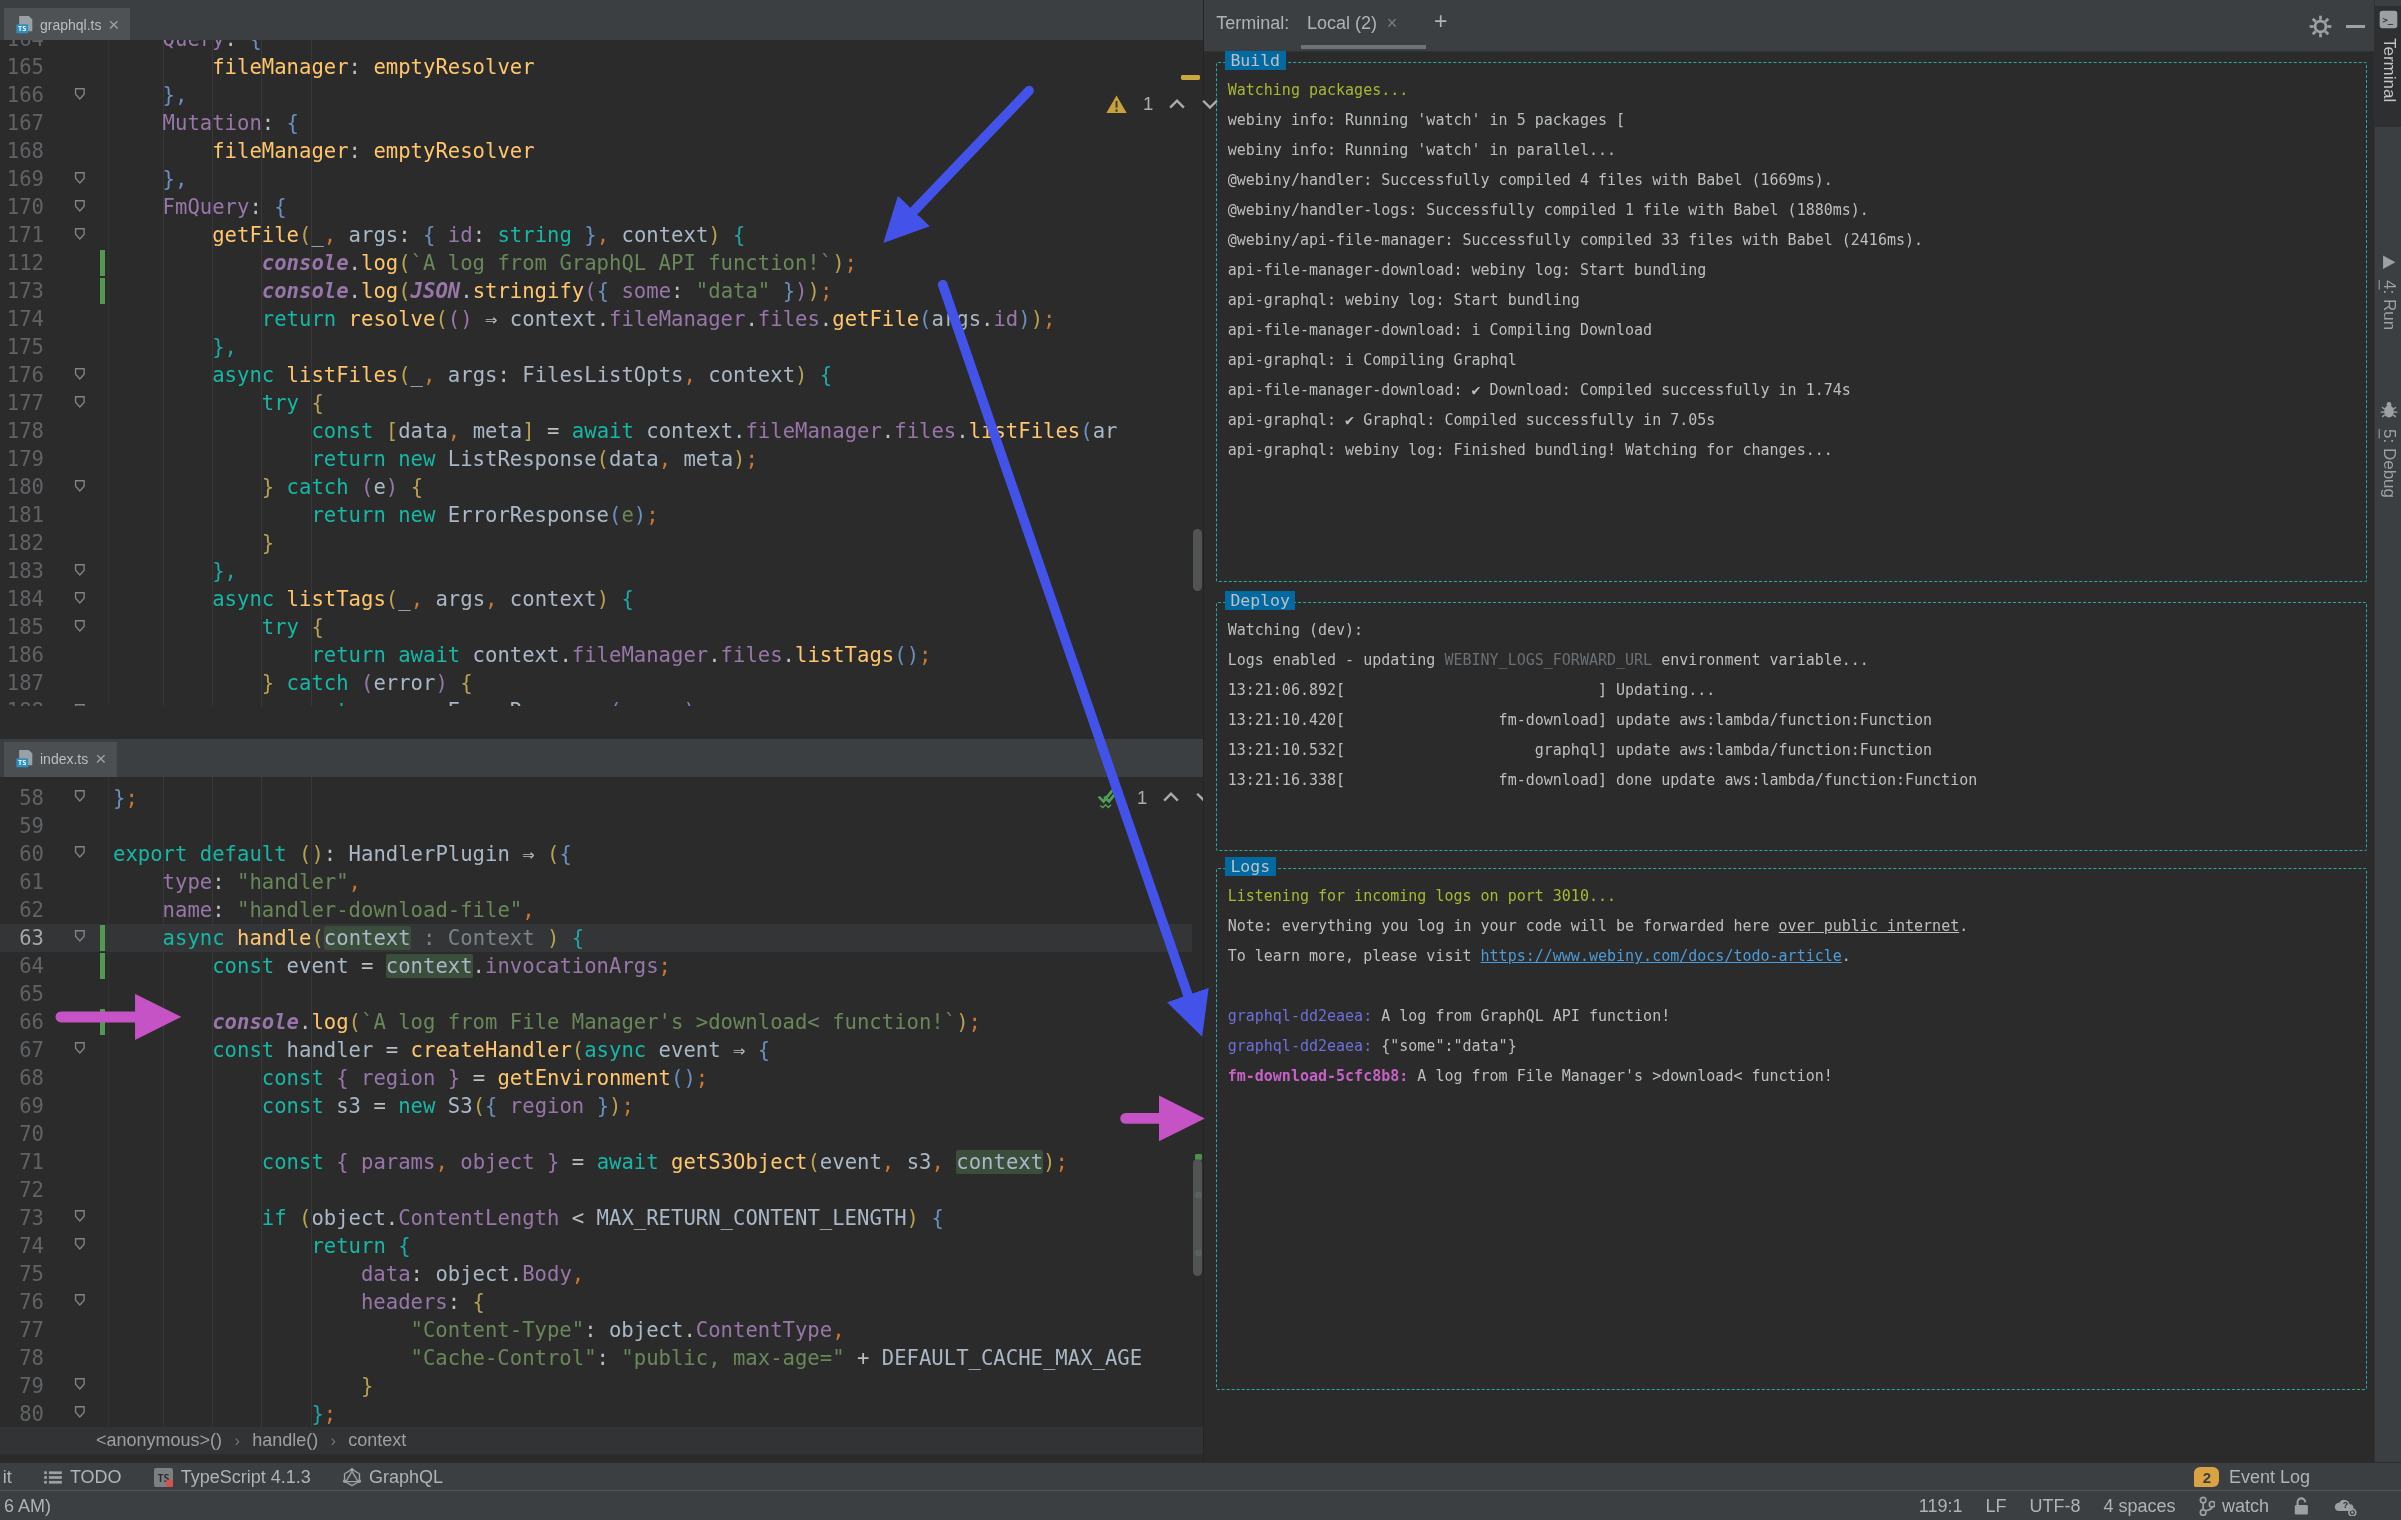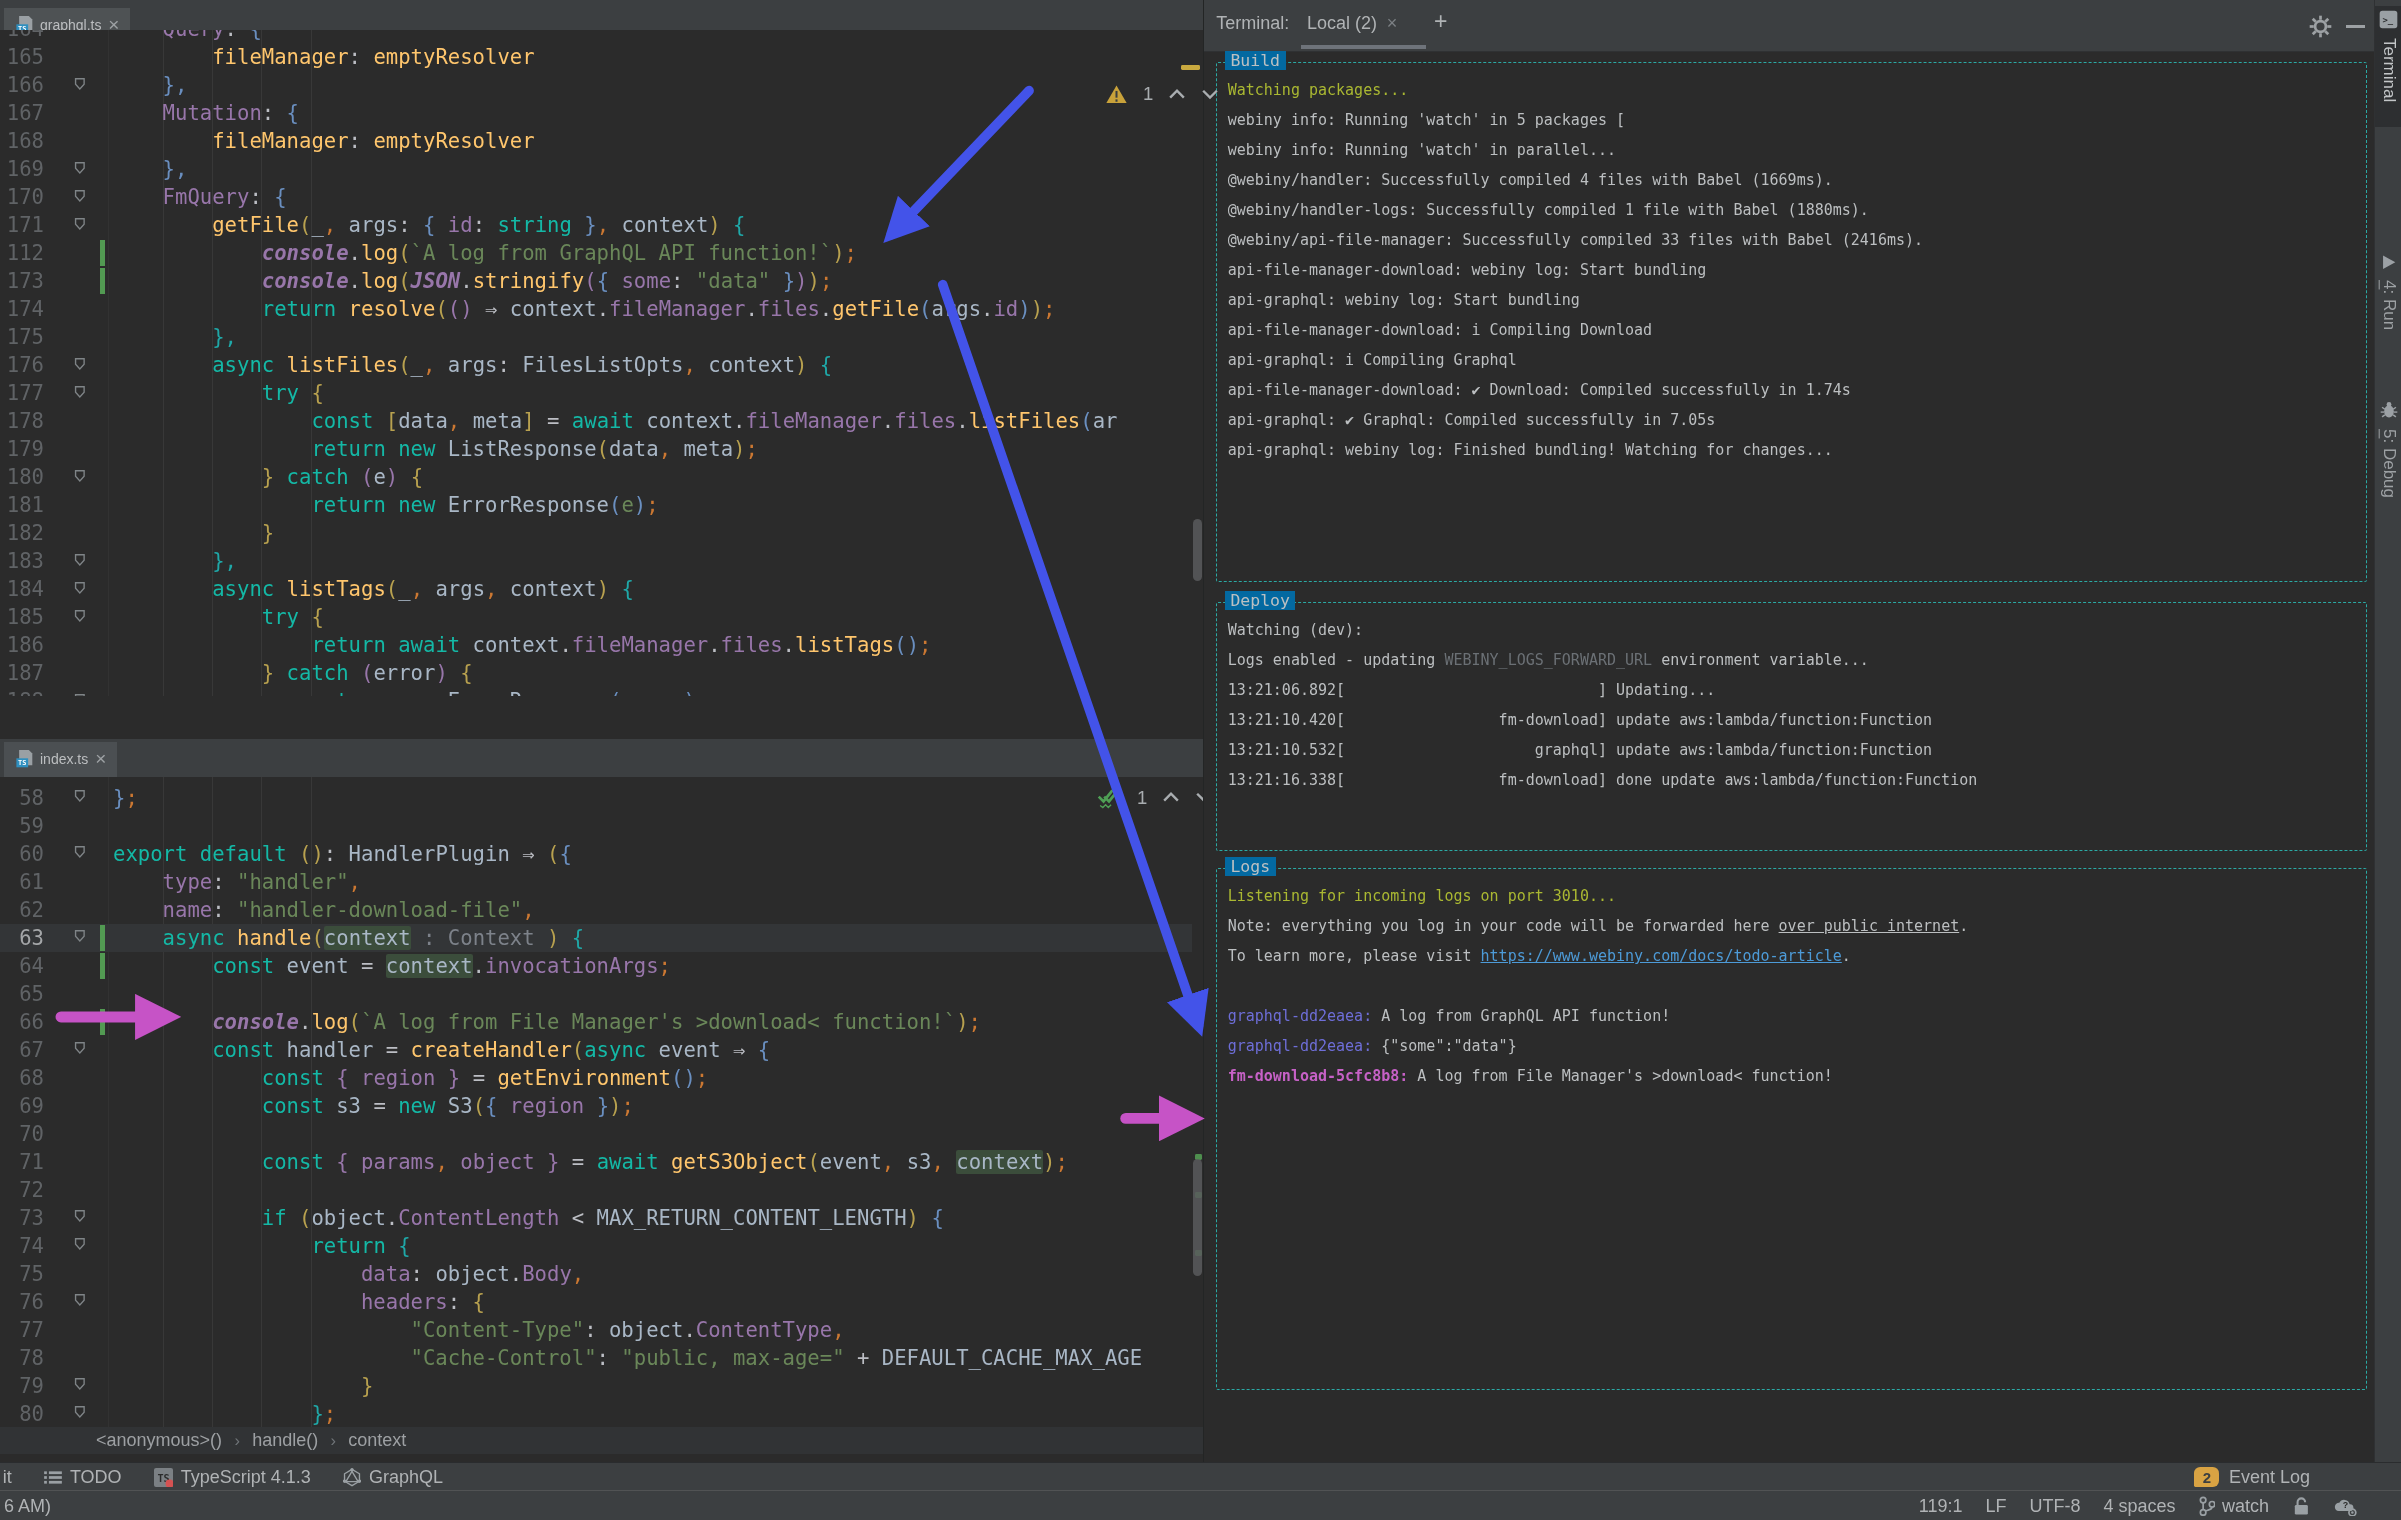--- a/index.html
+++ b/index.html
@@ -19,21 +19,21 @@
   #tabbar2{top:739px;height:38px;}
   .tab{position:absolute;display:flex;align-items:center;gap:6.9px;padding:0 11px;background:#4e5254;}
   #tab1{left:4.1px;top:8.2px;height:34px;}
   #tab1-underline{position:absolute;left:4.1px;top:42px;width:129px;height:4.1px;background:#4a88c7;}
   #tab2{left:4.1px;top:2.7px;height:35px;background:#4b4f52;}
   .tab .tlabel{font-size:14px;color:#bcbec0;}
   .tab .tclose{font-size:19px;color:#9da1a4;line-height:13.7px;}
 
   
   .editor{left:0;width:1203px;background:#2b2b2b;overflow:hidden;}
-  #editor1{top:30px;height:666px;padding-left:17px;}
+  #editor1{top:40px;height:666px;padding-left:17px;}
   #editor2{top:777px;height:658px;}
   .rows{position:absolute;left:0;top:0;width:1192px;}
   #editor1 .rows{margin-top:-15px;}
   #editor2 .rows{margin-top:6.9px;}
   .crow{position:relative;height:28px;}
   .crow.cur{background:#333537;}
   .ln{position:absolute;left:0;top:0;width:44px;text-align:right;color:#606366;
       font-size:20.6px;line-height:28px;}
   .cur .ln{color:#a4a6a8;}
   .gic{position:absolute;left:73px;top:5.5px;}

